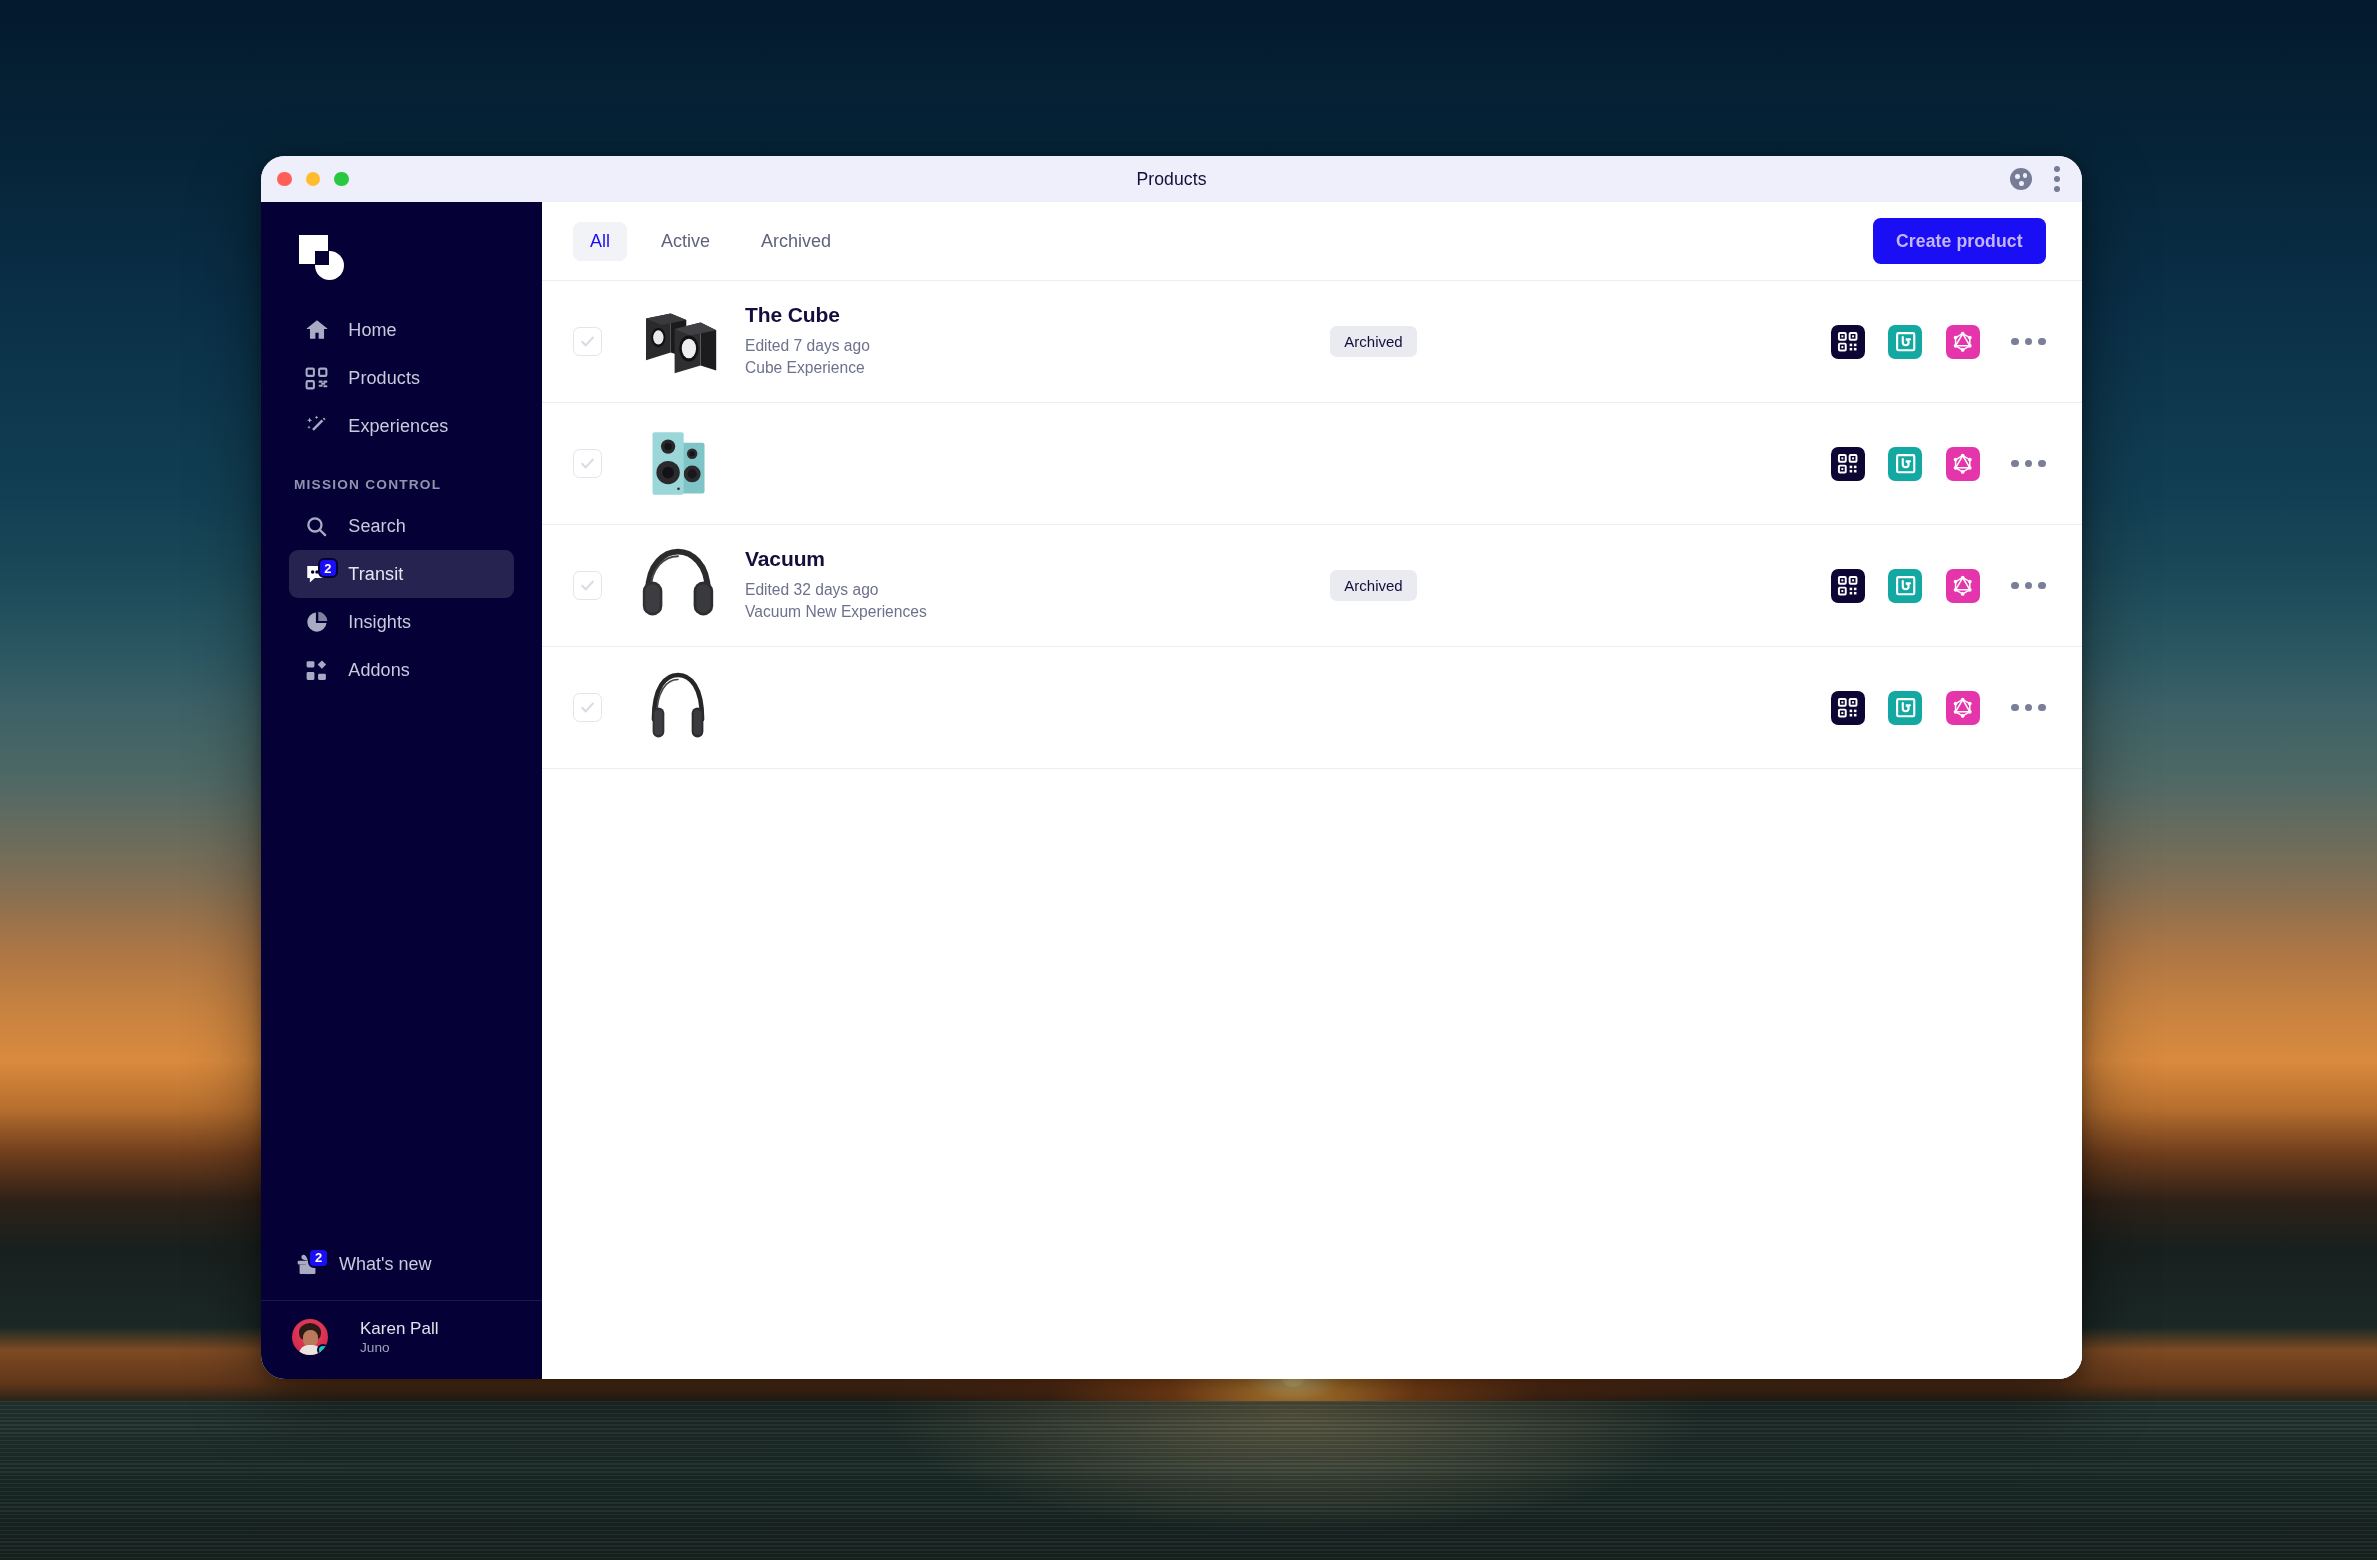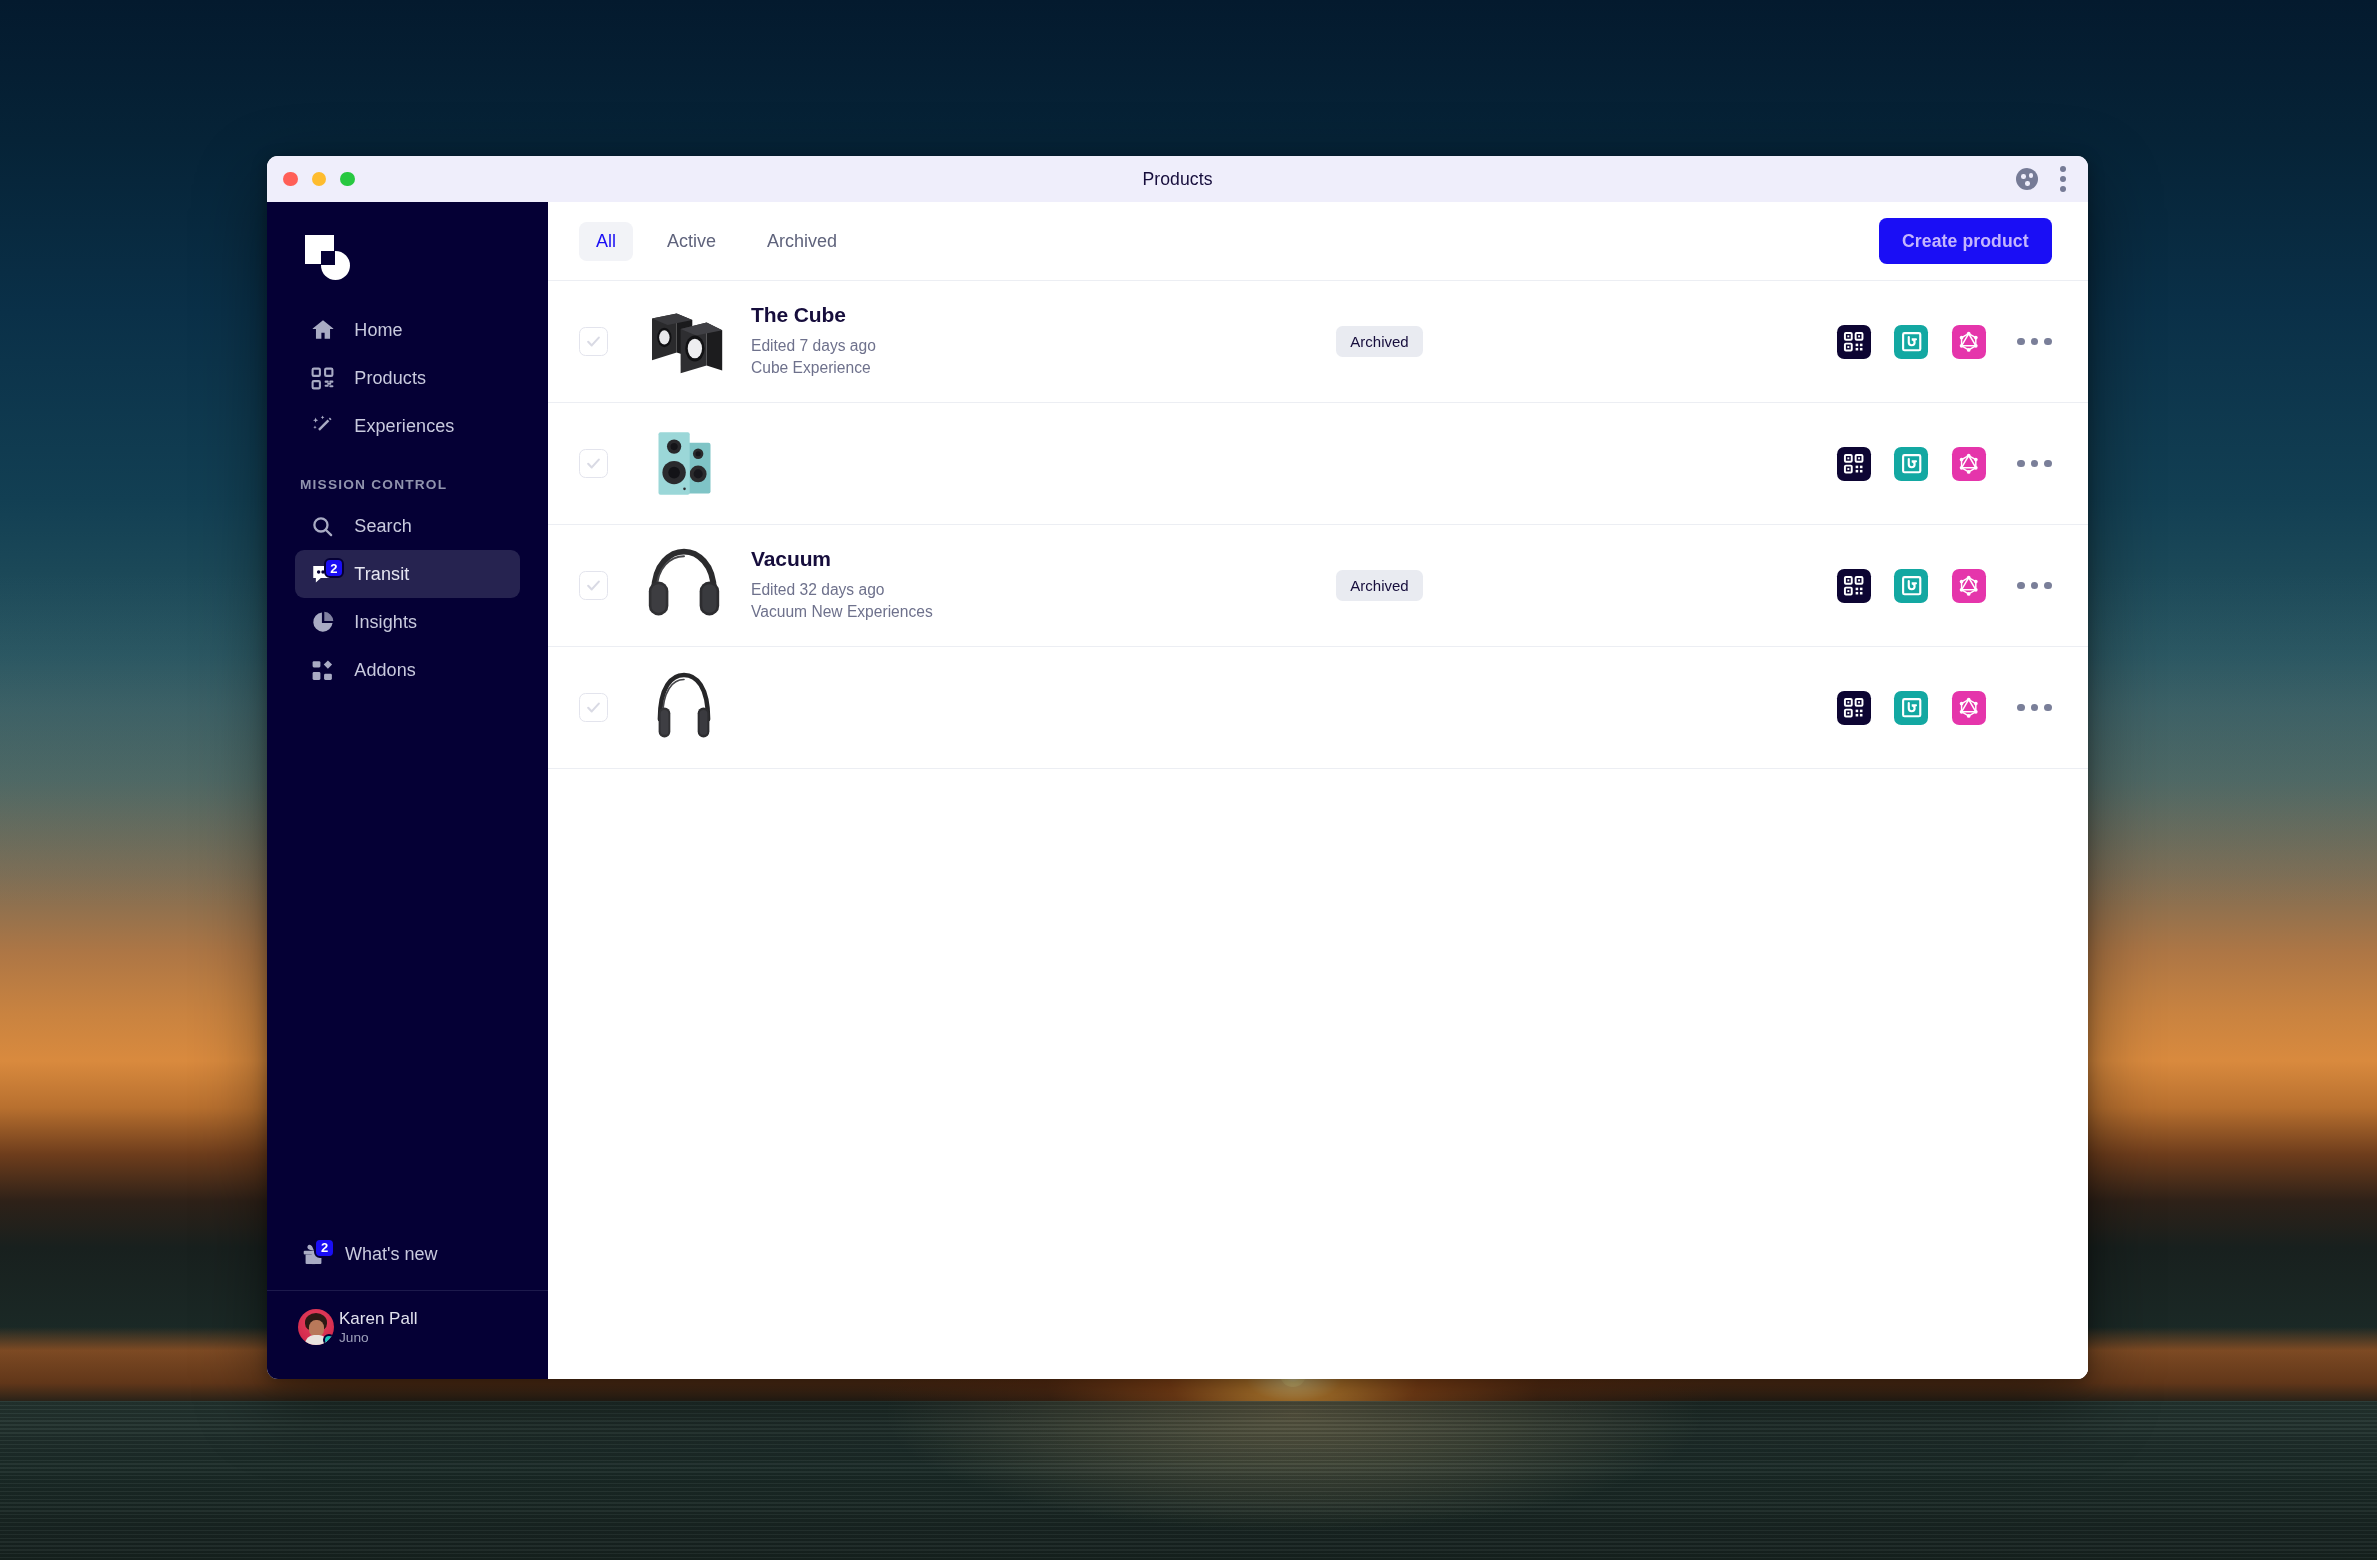--- a/index.html
+++ b/index.html
@@ -71,23 +71,23 @@
   }
   #cloudband{
     position:absolute; left:0; right:0; top:572px; height:338px;
     background:
       linear-gradient(to bottom, rgba(150,180,190,0.00) 0%, rgba(160,185,195,0.07) 40%, rgba(170,190,195,0.04) 70%, rgba(0,0,0,0) 100%);
   }
 
   
   #window{
     position:absolute;
-    left:267px; top:156px;
+    left:261px; top:156px;
     width:1821px; height:1223px;
-    border-radius:11px;
+    border-radius:24px;
     overflow:hidden;
     box-shadow:0 26px 72px rgba(0,0,0,0.45), 0 3.9px 15.6px rgba(0,0,0,0.3);
     display:flex; flex-direction:column;
     background:#ffffff;
   }
 
   
   #titlebar{
     height:46px; flex:0 0 46px;
     background:#efeefb;
@@ -159,22 +159,22 @@
     border:2px solid #050035;
   }
   .sb-spacer{ flex:1; }
   #whatsnew{
     display:flex; align-items:center; gap:18px;
     padding:0 33px; height:72px; cursor:pointer;
   }
   #whatsnew .label{ font-size:18px; color:#c9cade; }
   #sbdivider{ height:0.7px; background:#1d1a4c; margin:0 0 0 0; }
   #userblock{
-    display:flex; align-items:center; gap:5px;
-    padding:17px 33px 32px 31px;
+    display:flex; align-items:center; gap:32px;
+    padding:17px 33px 22px 31px;
   }
   .avatar{
     width:36px; height:36px; border-radius:50%;
     background:radial-gradient(circle at 50% 35%, #e8435f 0%, #d32b4d 70%, #b02342 100%);
     position:relative; overflow:hidden; flex:0 0 36px;
   }
   .avatar .hair{ position:absolute; left:7.2px; top:3.3px; width:22px; height:18px; border-radius:50% 50% 40% 40%; background:#2c1a14; }
   .avatar .face{ position:absolute; left:11px; top:11px; width:15px; height:16.3px; border-radius:45%; background:#b9795a; }
   .avatar .body{ position:absolute; left:6.5px; bottom:0; width:23.4px; height:10.4px; border-radius:9px 9px 0 0; background:#e9e4de; }
   .avatar-status{

